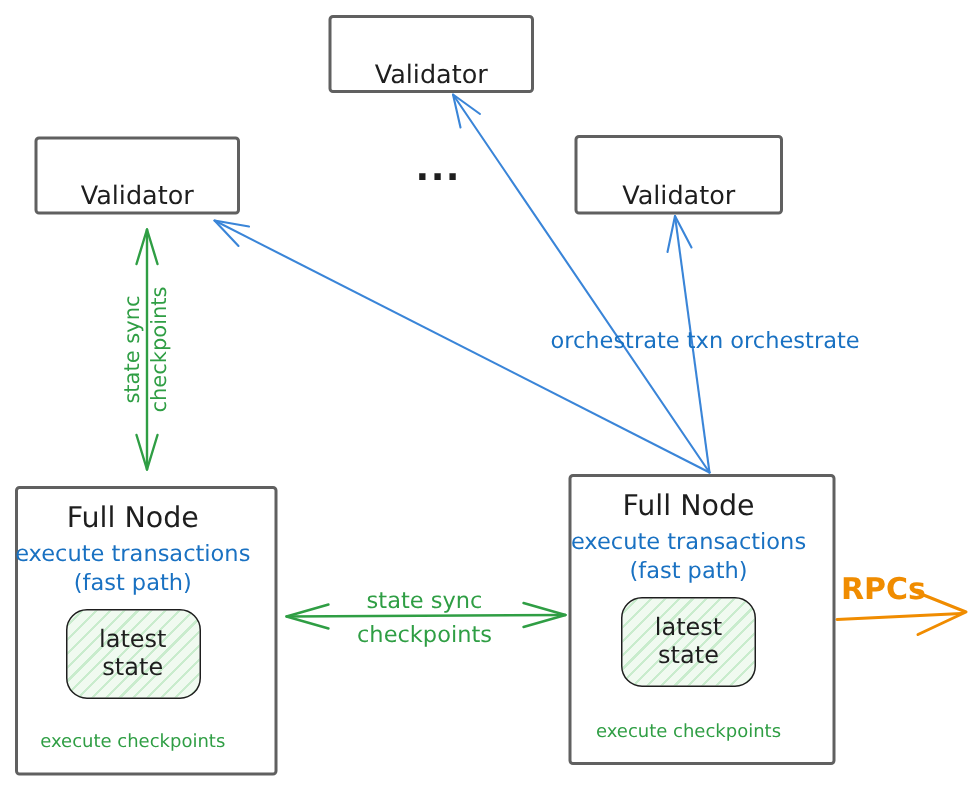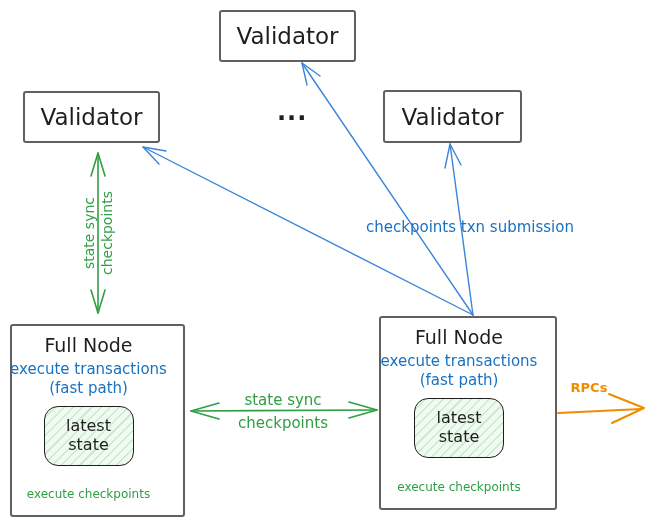--- a/index.html
+++ b/index.html
@@ -19,23 +19,23 @@
   }
   .box {
     position: absolute;
     background: #ffffff;
     border: 2px solid #606060;
     border-radius: 3px;
     box-sizing: border-box;
   }
   .validator {
     display: flex;
-    align-items: center;
+    align-items: flex-end;
     justify-content: center;
-    font-size: 23px;
+    font-size: 17px;
   }
   #validator-left   { left: 23px;  top: 91px; width: 137px; height: 52px; }
   #validator-center { left: 219px; top: 10px; width: 137px; height: 52px; }
   #validator-right  { left: 383px; top: 90px; width: 139px; height: 53px; }
   .fullnode {
     display: flex;
     flex-direction: column;
     align-items: center;
     padding: 8px 22px 14px 4px;
   }
@@ -57,21 +57,21 @@
   .lbl { position: absolute; white-space: nowrap; }
   #ellipsis { left: 277px; top: 98px; font-size: 24px; font-weight: 700; letter-spacing: 1px; }
   #vlabel {
     left: 98px; top: 233px;
     transform: translate(-50%, -50%) rotate(-90deg);
     color: #2f9e44; font-size: 14px; line-height: 1.3; text-align: center;
   }
   #hlabel-1 { left: 283px; top: 391px; transform: translateX(-50%); color: #2f9e44; font-size: 15px; }
   #hlabel-2 { left: 283px; top: 414px; transform: translateX(-50%); color: #2f9e44; font-size: 15px; }
   #orchestrate { left: 470px; top: 218px; transform: translateX(-50%); color: #1971c2; font-size: 15px; }
-  #rpcs { left: 589px; top: 380px; transform: translateX(-50%); color: #f08c00; font-size: 13px; font-weight: 600; }
+  #rpcs { left: 589px; top: 380px; transform: translateX(-50%); color: #f08c00; font-size: 20px; font-weight: 600; }
 </style>
 </head>
 <body>
 
 <div class="canvas">
 
   <svg class="arrows" width="651" height="526" viewBox="0 0 651 526">
 
     <g stroke="#2f9e44" stroke-width="1.6" fill="none" stroke-linecap="round" stroke-linejoin="round">
       <line x1="98" y1="153" x2="98" y2="313"></line>
@@ -133,16 +133,16 @@
     </div>
     <div class="fn-green">execute checkpoints</div>
   </div>
 
   <div class="lbl" id="vlabel">
     <div>state sync</div>
     <div>checkpoints</div>
   </div>
   <div class="lbl" id="hlabel-1">state sync</div>
   <div class="lbl" id="hlabel-2">checkpoints</div>
-  <div class="lbl" id="orchestrate">checkpoints txn submission</div>
+  <div class="lbl" id="orchestrate">orchestrate txn orchestrate</div>
   <div class="lbl" id="rpcs">RPCs</div>
 
 </div>
 
 </body></html>

